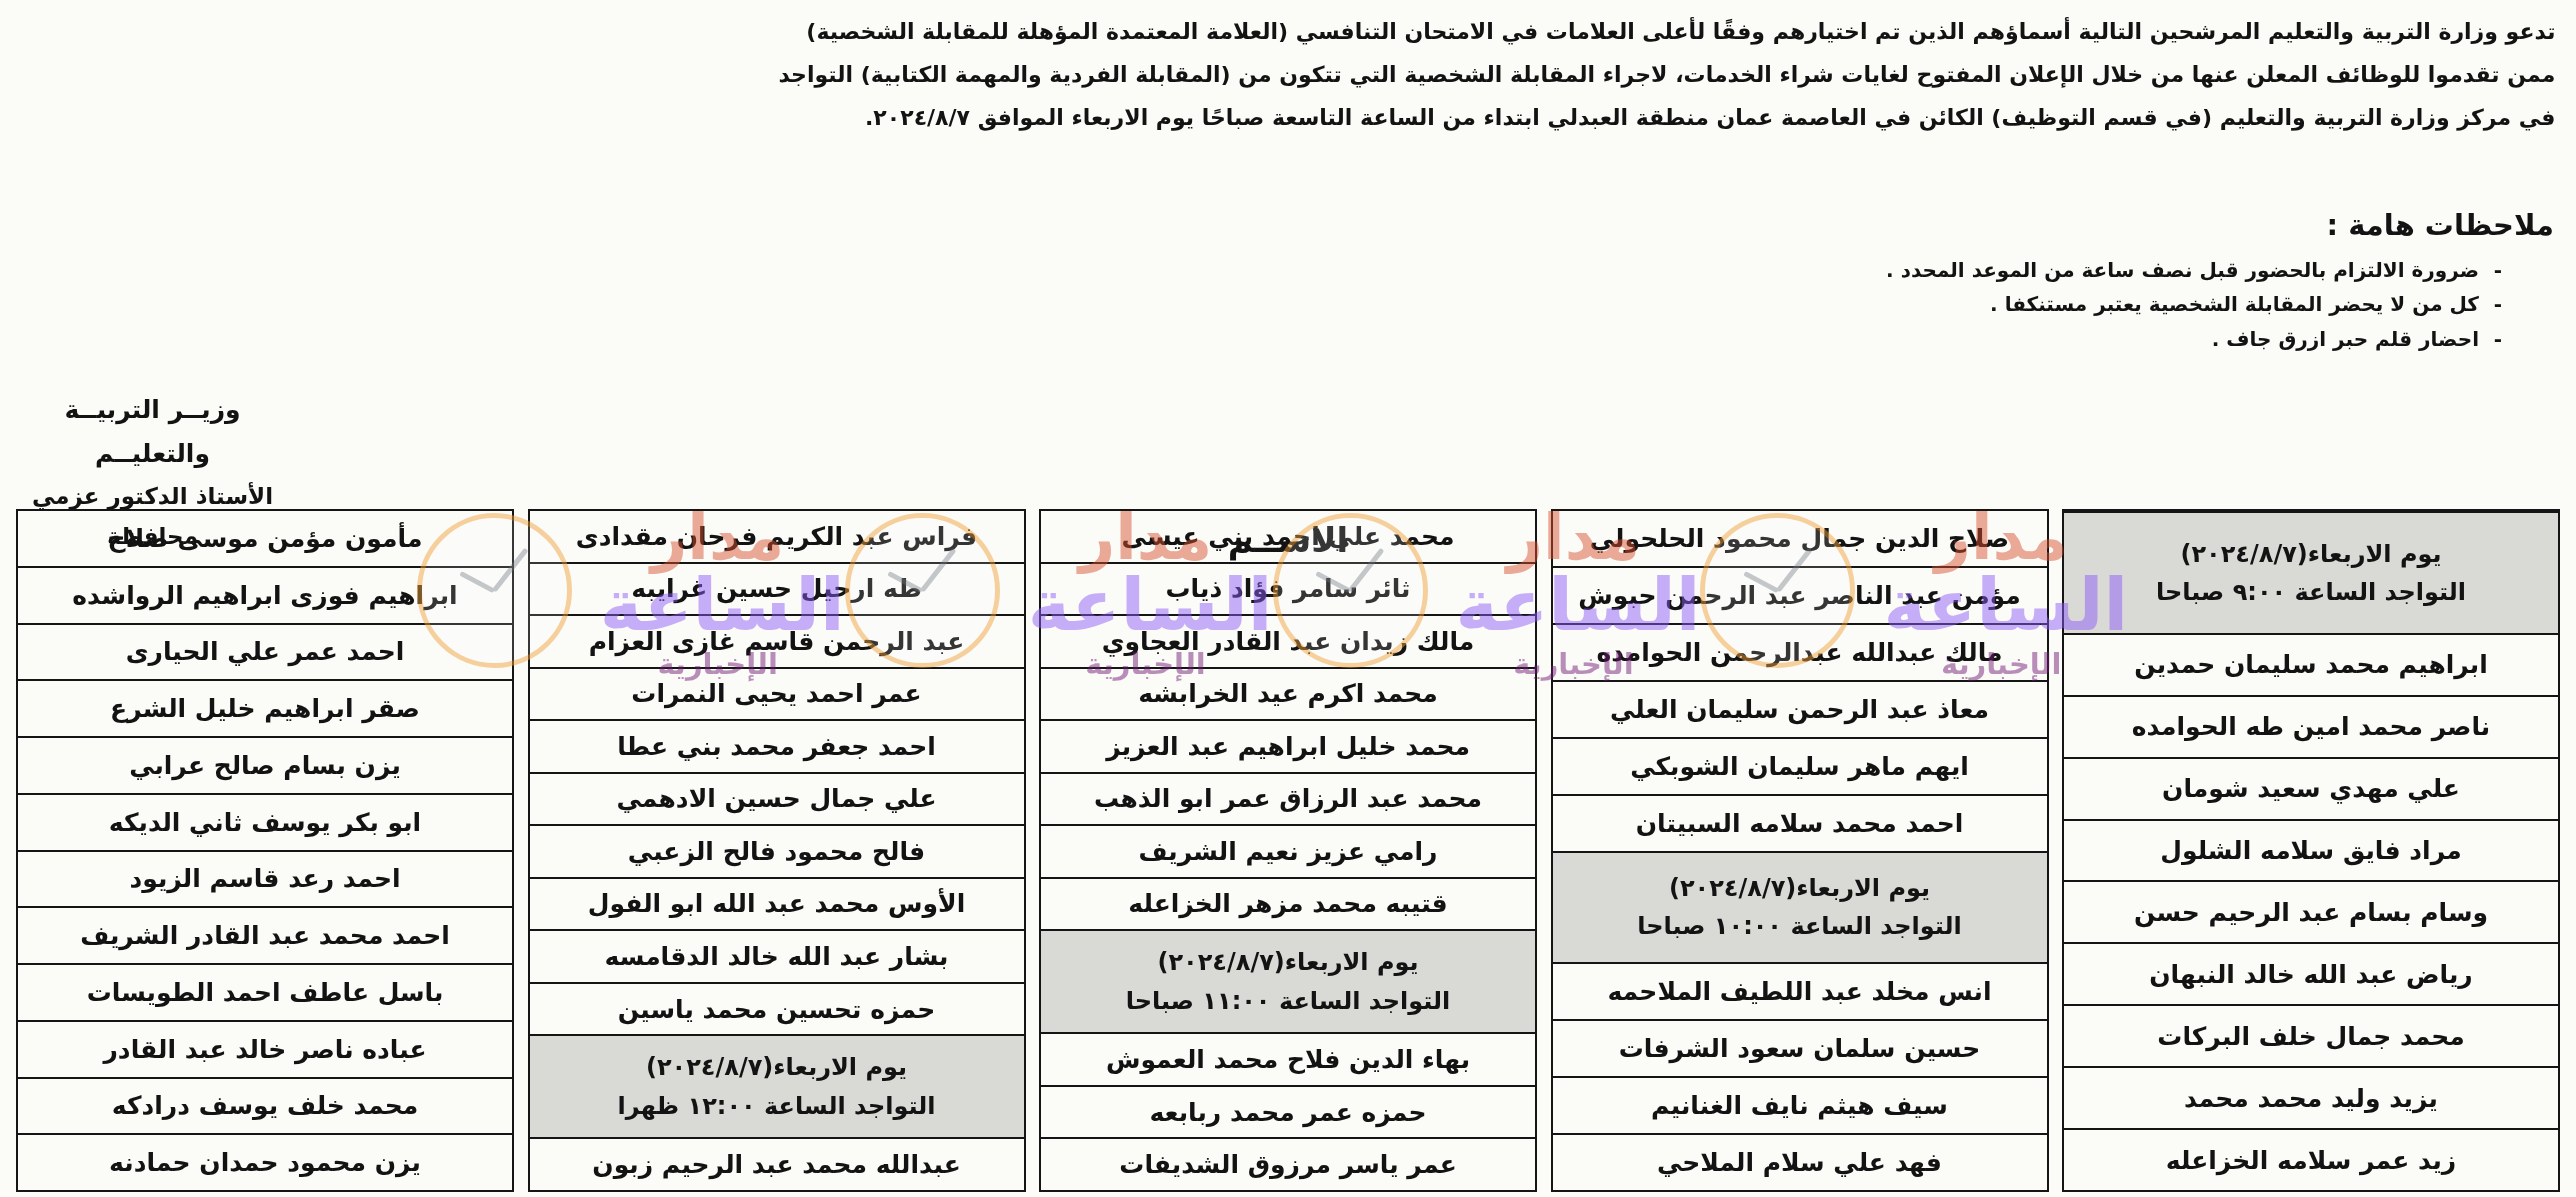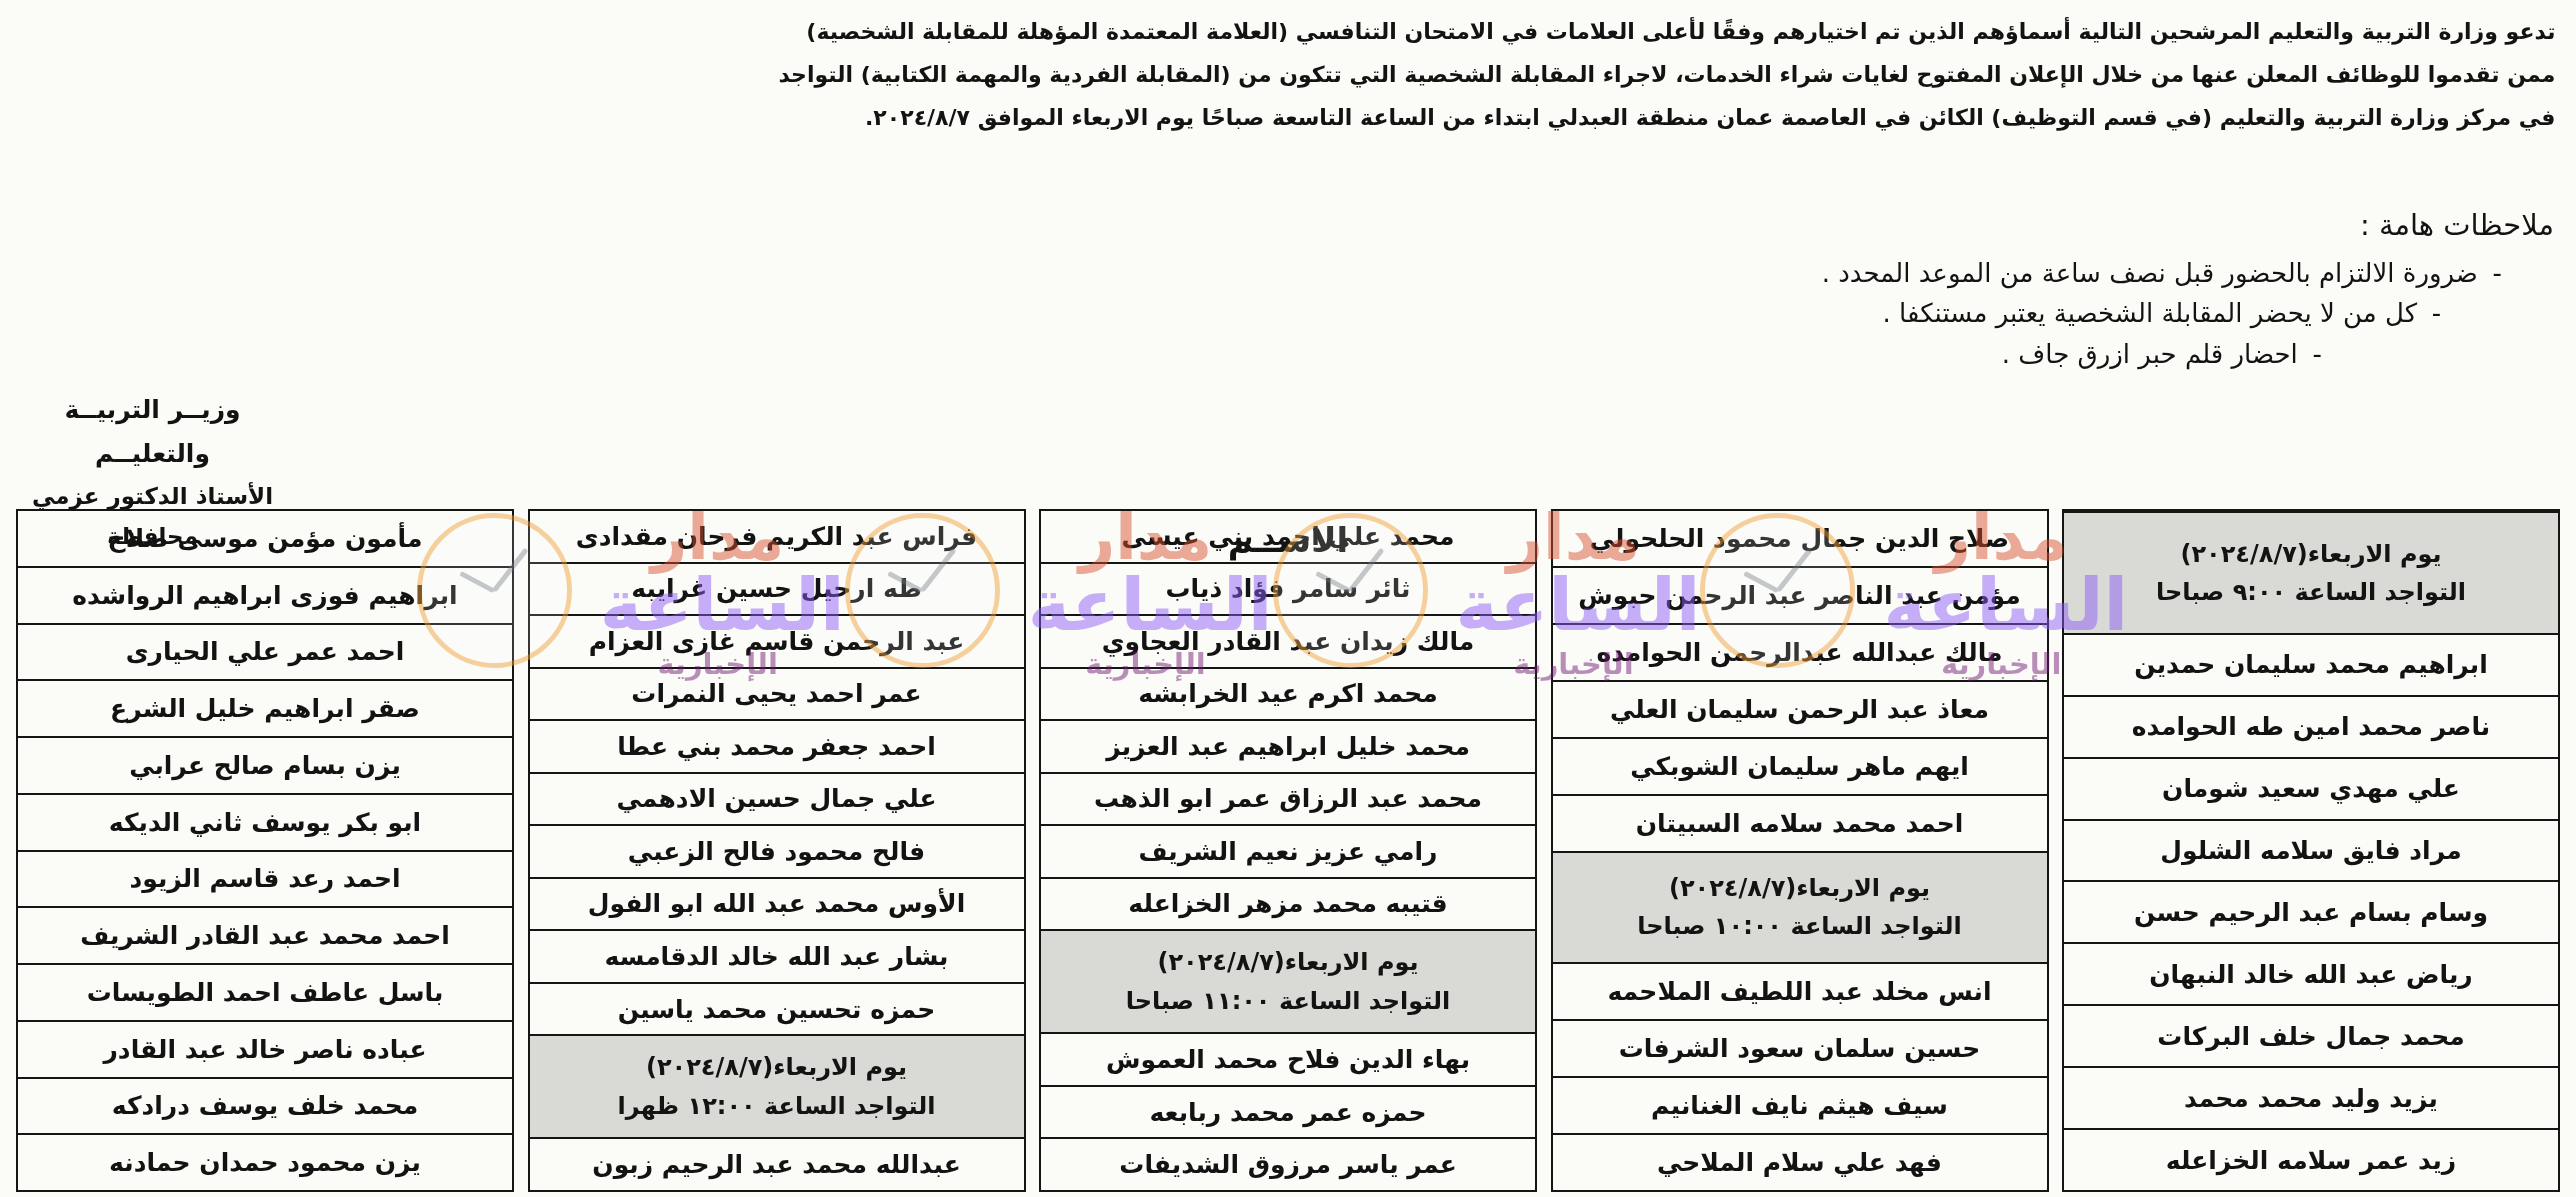--- a/index.html
+++ b/index.html
@@ -14,23 +14,23 @@
   }
 
   
   .header {
     position:absolute; top:10.3px; right:20.6px; left:20.6px;
     font-weight:bold; font-size:22px; line-height:43px;
     text-align:right; letter-spacing:0.1px;
   }
 
   
-  .notes { position:absolute; top:208px; right:22px; text-align:right; font-weight:normal; }
+  .notes { position:absolute; top:208px; right:22px; text-align:right; font-weight:bold; }
   .notes-title { font-size:29px; margin-bottom:16px; }
-  .note-item { font-size:26px; margin:10.3px 52px 10.3px 0;text-align:center; }
+  .note-item { font-size:20px; margin:10.3px 52px 10.3px 0; }
   .note-item .dash { display:inline-block; margin-left:14.7px; }
 
   
   .signature {
     position:absolute; left:31px; top:388px; width:243px;
     text-align:center; font-weight:bold; line-height:1.75;
   }
   .signature .sig-title { font-size:25px; }
   .signature .sig-name  { font-size:23px; }
 

